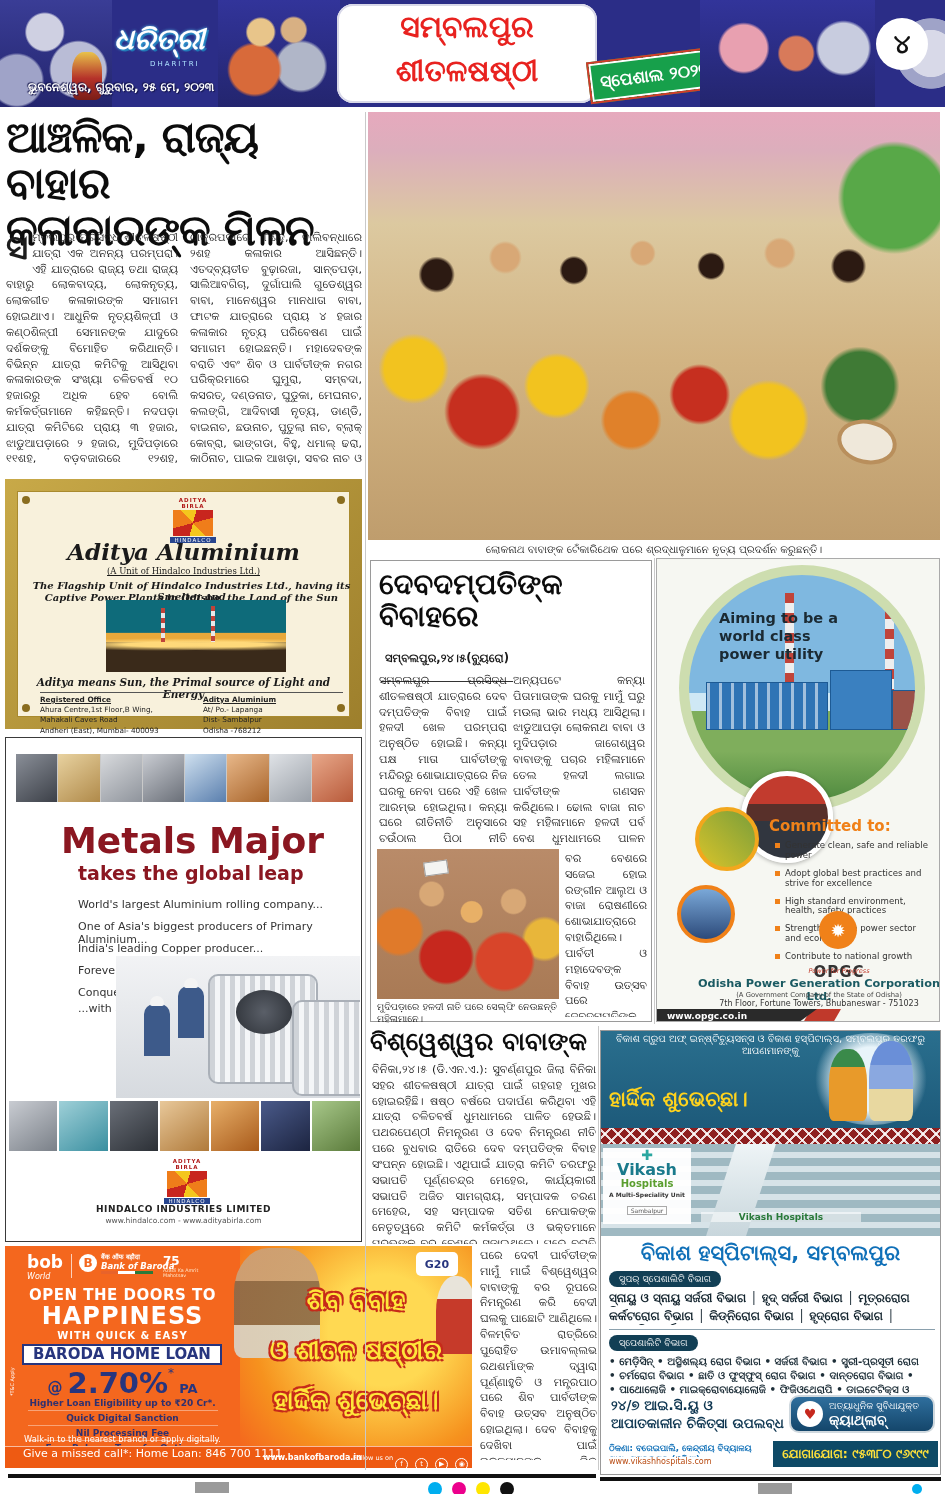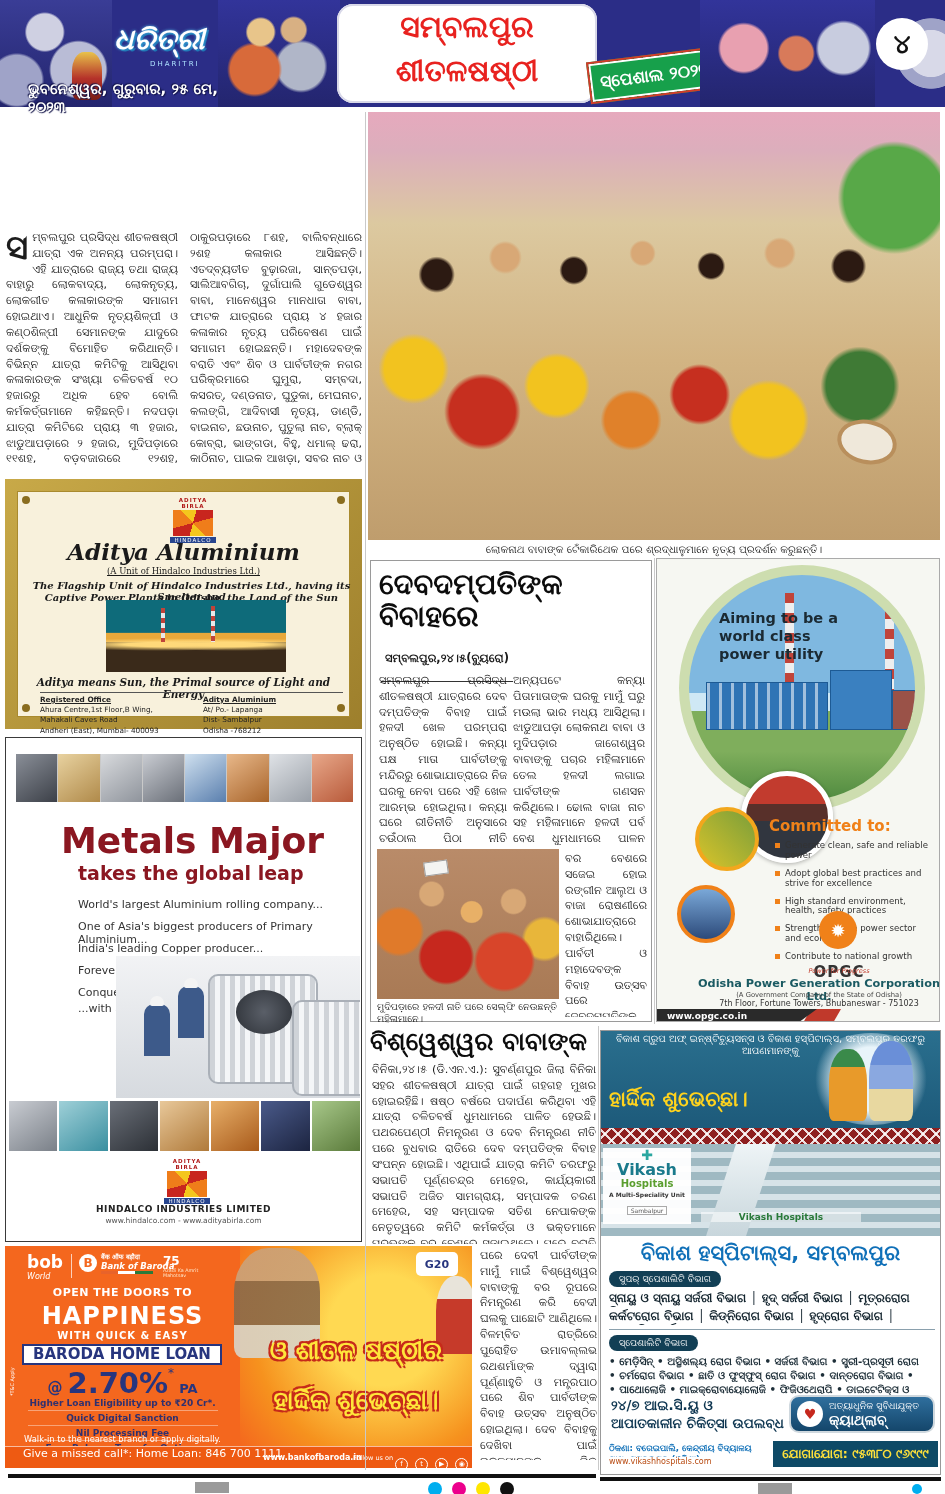--- a/index.html
+++ b/index.html
@@ -13,21 +13,21 @@
   .clip{overflow:hidden}
   
   .masthead{left:0;top:0;width:945px;height:107px;background:#2b2d87}
   .mh-temple{left:0;top:0;width:112px;height:107px;
     background:radial-gradient(circle at 40% 30%,#cfd0e2 0 18%,rgba(0,0,0,0) 20%),
                radial-gradient(circle at 70% 65%,#b9bcd6 0 26%,rgba(0,0,0,0) 28%),
                radial-gradient(circle at 15% 75%,#9fa3c8 0 20%,rgba(0,0,0,0) 22%),
                linear-gradient(180deg,#3a3d96,#23256e)}
   .mh-deity-small{left:72px;top:52px;width:30px;height:48px;border-radius:40% 40% 20% 20%;
     background:linear-gradient(180deg,#e8c24a,#b5322a 55%,#7a1d16)}
-  .mh-date{left:28px;top:80px;width:210px;font-size:15px;font-weight:bold;color:#fff;
+  .mh-date{left:28px;top:80px;width:210px;font-size:12px;font-weight:bold;color:#fff;
     text-shadow:1px 1px 1px #14154a,-1px -1px 1px #14154a}
   .mh-brand{left:114px;top:22px;width:108px;font-size:29px;font-weight:bold;font-style:italic;color:#fff;
     text-shadow:0 0 3px #57c8f2,2px 2px 0 #1c6fb0}
   .mh-brand-sub{left:150px;top:60px;font-size:7px;letter-spacing:2px;color:#aee2ff}
   .mh-wedding{left:218px;top:0;width:122px;height:107px;
     background:radial-gradient(circle at 35% 30%,#e8c58a 0 12%,rgba(0,0,0,0) 14%),
                radial-gradient(circle at 62% 28%,#d8b083 0 11%,rgba(0,0,0,0) 13%),
                radial-gradient(circle at 30% 65%,#d86a3a 0 22%,rgba(0,0,0,0) 25%),
                radial-gradient(circle at 68% 62%,#b0b6c8 0 22%,rgba(0,0,0,0) 25%),
                linear-gradient(180deg,#32349a,#23256e)}
@@ -180,20 +180,24 @@
     <div class="abs mh-panel">
       <div class="abs mh-title" style="top:8px">ସମ୍ବଲପୁର</div>
       <div class="abs mh-title" style="top:52px">ଶୀତଳଷଷ୍ଠୀ</div>
     </div>
     <div class="abs mh-ribbon">ସ୍ପେଶାଲ ୨୦୨୩</div>
     <div class="abs mh-deityR"></div>
     <div class="abs mh-mandala"></div>
     <div class="abs mh-circle">୪</div>
   </div>
 
+  <div class="abs" style="left:6px;top:114px;width:358px;height:112px">
+    <div class="a1-head">ଆଞ୍ଚଳିକ, ରାଜ୍ୟ ବାହାର</div>
+    <div class="a1-head">କଳାକାରଙ୍କ ମିଳନ</div>
+  </div>
   <div class="abs bodytext just clip" style="left:6px;top:230px;width:356px;height:240px;column-count:2;column-gap:12px">
     <span class="dropcap">ସ</span><span>ମ୍ବଲପୁର ପ୍ରସିଦ୍ଧ ଶୀତଳଷଷ୍ଠୀ ଯାତ୍ରା ଏକ ଅନନ୍ୟ ପରମ୍ପରା। ଏହି ଯାତ୍ରାରେ ରାଜ୍ୟ ତଥା ରାଜ୍ୟ ବାହାରୁ ଲୋକବାଦ୍ୟ, ଲୋକନୃତ୍ୟ, ଲୋକଗୀତ କଳାକାରଙ୍କ ସମାଗମ ହୋଇଥାଏ। ଆଧୁନିକ ନୃତ୍ୟଶିଳ୍ପୀ ଓ କଣ୍ଠଶିଳ୍ପୀ ସେମାନଙ୍କ ଯାଦୁରେ ଦର୍ଶକଙ୍କୁ ବିମୋହିତ କରିଥାନ୍ତି। ବିଭିନ୍ନ ଯାତ୍ରା କମିଟିକୁ ଆସିଥିବା କଳାକାରଙ୍କ ସଂଖ୍ୟା ଚଳିତବର୍ଷ ୧୦ ହଜାରରୁ ଅଧିକ ହେବ ବୋଲି କର୍ମକର୍ତ୍ତାମାନେ କହିଛନ୍ତି। ନଦପଡ଼ା ଯାତ୍ରା କମିଟିରେ ପ୍ରାୟ ୩ ହଜାର, ଝାଡୁଆପଡ଼ାରେ ୨ ହଜାର, ମୁଦିପଡ଼ାରେ ୧୧ଶହ, ବଡ଼ବଜାରରେ ୧୨ଶହ, ଠାକୁରପଡ଼ାରେ ୮ଶହ, ବାଲିବନ୍ଧାରେ ୨ଶହ କଳାକାର ଆସିଛନ୍ତି। ଏତଦ୍‌ବ୍ୟତୀତ ବୁଢ଼ାରଜା, ସାନ୍ତପଡ଼ା, ସାଲିଆବଗିଚା, ଦୁର୍ଗାପାଲି ଗୁଡେଶ୍ୱର ବାବା, ମାନେଶ୍ୱର ମାନଧାତା ବାବା, ଫାଟକ ଯାତ୍ରାରେ ପ୍ରାୟ ୪ ହଜାର କଳାକାର ନୃତ୍ୟ ପରିବେଷଣ ପାଇଁ ସମାଗମ ହୋଇଛନ୍ତି। ମହାଦେବଙ୍କ ବରାତି ଏବଂ ଶିବ ଓ ପାର୍ବତୀଙ୍କ ନଗର ପରିକ୍ରମାରେ ଘୁମୁରା, ସମ୍ବଦା, କସରତ୍, ଦଣ୍ଡନାତ, ଘୁଡୁକା, ମେଘନାଚ, କଲଙ୍ଗି, ଆଦିବାସୀ ନୃତ୍ୟ, ଡାଣ୍ଡି, ବାଇନାଚ, ଛଉନାଚ, ପୁତୁଲା ନାଚ, ବ୍ଲାକ୍ କୋବ୍ରା, ଭାଙ୍ଗଡା, ବିହୁ, ଧମାଲ୍ ଢରା, କାଠିନାଚ, ପାଇକ ଆଖଡ଼ା, ସବର ନାଚ ଓ ସଂକୀର୍ତ୍ତନ, ଗୌରବାଡ଼ି, କରମା ନାଚ, ଯୋଡ଼ି ଶଙ୍ଖ ଓ ଦଶାବତାର ଏବଂ ଆଧୁନିକ ନୃତ୍ୟ ସାମିଲ ହୋଇଛି। ଏହା ବ୍ୟତୀତ ଅର୍କେଷ୍ଟ୍ରା ଦଳ ରହିଛନ୍ତି। ସେହିପରି ନଦପଡ଼ା ଓ ଝାଡୁଆପଡ଼ା ଯାତ୍ରା କମିଟି ବ୍ୟତୀତ ଅନ୍ୟ ଯାତ୍ରାରେ କିନ୍ନରଙ୍କ ନୃତ୍ୟ ଛଟା ଦେଖିବାକୁ ମିଳିଛି। ତେଣୁ ସମ୍ବଲପୁର ଶୀତଳଷଷ୍ଠୀ କଳାକାରଙ୍କ ମହାମିଳନ କହିଲେ ଅତ୍ୟୁକ୍ତି ହେବ ନାହିଁ। ସାଂସ୍କୃତିକ କାର୍ଯ୍ୟକ୍ରମ ବ୍ୟତୀତ ସେମାନେ ପରସ୍ପର ମଧ୍ୟରେ ନିଜ ଅଞ୍ଚଳର ନୃତ୍ୟଗୀତ ବିଷୟରେ ଆଲୋଚନା କରିଥାନ୍ତି। ଏଥିସହ ଭାବର ଆଦାନପ୍ରଦାନ କରନ୍ତି। ଏହା ପ୍ରାୟ ୨୪ଘଣ୍ଟା ଧରି ଚାଲିଥାଏ। କଷ୍ଟସାଧ୍ୟ ହୋଇଥିଲେ ମଧ୍ୟ କଳାକାରମାନେ ଉତ୍ସାହ ସହିତ ପରିବେଷଣ କରିଥାନ୍ତି। ହରିୟାଣାର ଅଘୋରି ନୃତ୍ୟ, ମଧ୍ୟପ୍ରଦେଶ ଉଦଭେନର ଜଙ୍ଗଲେନୟା, କେରଳର କଲାତି ନୃତ୍ୟ, ମହାରାଷ୍ଟ୍ରର ଢୋଲବାଜା, ରାୟପୁରର ଧମାଲ ବାଦ୍ୟ ଓ ଓଡ଼ିଶାର ଓଡ଼ିଶୀନୃତ୍ୟ ବିଭିନ୍ନ ଯାତ୍ରା କମିଟିର ମୁଖ୍ୟ ଆକର୍ଷଣ ରହିଛି।</span>
   </div>
 
   <div class="abs leadphoto clip">
     <div class="abs drum"></div>
   </div>
   <div class="abs caption ctr" style="left:368px;top:543px;width:572px">ଲୋକନାଥ ବାବାଙ୍କ ଟେଁକାରିଥେକ ପରେ ଶ୍ରଦ୍ଧାଳୁମାନେ ନୃତ୍ୟ ପ୍ରଦର୍ଶନ କରୁଛନ୍ତି।</div>
 
   <div class="abs aditya">
@@ -363,21 +367,21 @@
       <div class="abs" style="left:0;top:2px;width:18px;height:18px;border-radius:50%;background:#fff;
         display:flex;align-items:center;justify-content:center;color:#f4671e;font-weight:bold;font-size:12px">B</div>
       <div style="margin-left:22px;font-size:6.5px;font-weight:bold;color:#fff">बैंक ऑफ बड़ौदा</div>
       <div style="margin-left:22px;font-size:8.5px;font-weight:bold;font-style:italic;color:#fff">Bank of Baroda</div>
       <div style="margin-left:22px;width:52px;height:3px;background:linear-gradient(90deg,#e8632a 0 33%,#fff 33% 66%,#2a7a3a 66%)"></div>
     </div>
     <div class="abs" style="left:158px;top:8px;width:60px">
       <div style="font-size:12px;font-weight:bold;color:#fff">75</div>
       <div style="font-size:4.8px;color:#ffe6c8">Azadi Ka Amrit Mahotsav</div>
     </div>
-    <div class="abs ctr" style="left:0;top:40px;width:235px;font-size:11px;font-weight:bold;color:#fff;letter-spacing:.5px">OPEN THE DOORS TO</div>
+    <div class="abs ctr" style="left:0;top:40px;width:235px;font-size:15px;font-weight:bold;color:#fff;letter-spacing:.5px">OPEN THE DOORS TO</div>
     <div class="abs ctr" style="left:0;top:56px;width:235px;font-size:24px;font-weight:900;color:#fff;letter-spacing:1px">HAPPINESS</div>
     <div class="abs ctr" style="left:0;top:84px;width:235px;font-size:10px;font-weight:bold;color:#fff;letter-spacing:1px">WITH QUICK &amp; EASY</div>
     <div class="abs ctr" style="left:17px;top:98px;width:200px;height:21px;background:#fff;border:2px solid #27357e;
       font-size:15px;font-weight:900;color:#27357e;line-height:17px">BARODA HOME LOAN</div>
     <div class="abs ctr bob-blue" style="left:0;top:120px;width:235px">
       <span style="font-size:15px;font-weight:bold">@</span>
       <span style="font-size:29px;font-weight:900">2.70%</span><span style="font-size:12px;vertical-align:top">*</span>
       <span style="font-size:13px;font-weight:900">PA</span>
     </div>
     <div class="abs" style="left:0;top:150px;width:235px">
@@ -386,20 +390,21 @@
       <div class="bob-feat">Nil Processing Fee</div>
       <div class="bob-feat">Easy Balance Transfer Options</div>
     </div>
     <div class="abs ctr" style="left:0;top:188px;width:235px;font-size:8.3px;color:#fff">Walk-in to the nearest branch or apply digitally.</div>
     <div class="abs" style="left:4px;top:150px;font-size:5px;color:#fff;transform:rotate(-90deg);transform-origin:left top">*T&amp;C Apply</div>
     <div class="bob-right">
       <div class="bride"></div>
       <div class="shiva"></div>
       <div class="abs" style="left:176px;top:6px;width:42px;height:24px;background:#fff;border-radius:5px;
         display:flex;align-items:center;justify-content:center;font-size:11px;font-weight:bold;color:#27357e">G20</div>
+      <div class="greet" style="top:40px">ଶିବ ବିବାହ</div>
       <div class="greet" style="top:90px">ଓ ଶୀତଳ ଷଷ୍ଠୀର</div>
       <div class="greet" style="top:140px">ହାର୍ଦ୍ଦିକ ଶୁଭେଚ୍ଛା।</div>
     </div>
     <div class="abs" style="left:0;top:200px;width:467px;height:22px;background:#ee5a12;border-top:1px solid rgba(255,255,255,.6)">
       <div class="abs" style="left:18px;top:0;font-size:11px;font-weight:normal;color:#fff">Give a missed call*: Home Loan: 846 700 1111</div>
       <div class="abs" style="left:258px;top:6px;font-size:8px;font-weight:bold;color:#fff">www.bankofbaroda.in</div>
       <div class="abs" style="left:348px;top:7px;font-size:6.5px;color:#fff">Follow us on</div>
       <div class="abs" style="left:388px;top:4px">
         <span class="soc">f</span>
         <span class="soc">t</span>

